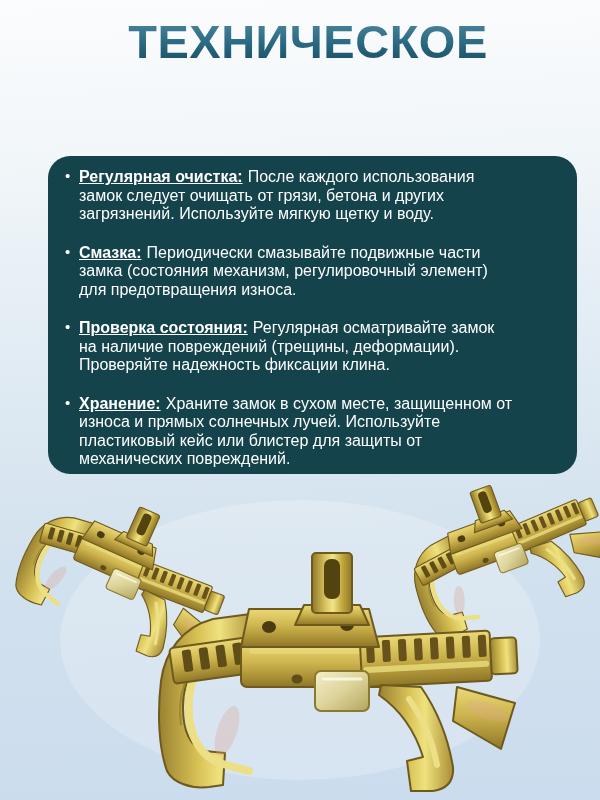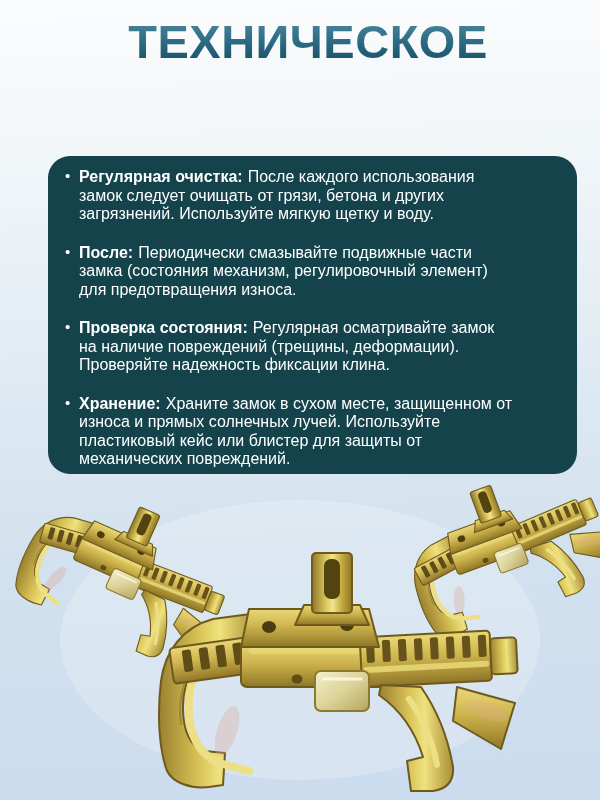--- a/index.html
+++ b/index.html
@@ -22,39 +22,39 @@
     box-sizing:border-box;background:#14434c;border-radius:22px;
     padding:12px 16px;overflow:hidden;
   }
   .card ul{list-style:none;margin:0;padding:0;width:452px;}
   .card li{
     position:relative;padding-left:15px;margin:0 0 20px 0;
     font-size:16px;line-height:18.5px;color:#ffffff;
   }
   .card li:last-child{margin-bottom:0;}
   .bullet{position:absolute;left:1px;top:-1px;font-size:15px;}
-  .item-label{font-weight:bold;margin-right:0.32em;}
+  .item-label{font-weight:bold;margin-right:0.32em;text-decoration:underline;}
   .clamps{position:absolute;left:0;top:440px;width:600px;height:360px;}
 </style>
 </head>
 <body>
 
 <div class="stage">
 
   <header class="title">
     <div>ТЕХНИЧЕСКОЕ</div>
   </header>
 
   <section class="card">
     <ul>
       <li>
         <span class="bullet">•</span><span class="item-label">Регулярная очистка:</span><span class="item-text">После каждого использования замок следует очищать от грязи, бетона и других загрязнений. Используйте мягкую щетку и воду.</span>
       </li>
       <li>
-        <span class="bullet">•</span><span class="item-label">После:</span><span class="item-text">Периодически смазывайте подвижные части замка (состояния механизм, регулировочный элемент) для предотвращения износа.</span>
+        <span class="bullet">•</span><span class="item-label">Смазка:</span><span class="item-text">Периодически смазывайте подвижные части замка (состояния механизм, регулировочный элемент) для предотвращения износа.</span>
       </li>
       <li>
         <span class="bullet">•</span><span class="item-label">Проверка состояния:</span><span class="item-text">Регулярная осматривайте замок на наличие повреждений (трещины, деформации). Проверяйте надежность фиксации клина.</span>
       </li>
       <li>
         <span class="bullet">•</span><span class="item-label">Хранение:</span><span class="item-text">Храните замок в сухом месте, защищенном от износа и прямых солнечных лучей. Используйте пластиковый кейс или блистер для защиты от механических повреждений.</span>
       </li>
     </ul>
   </section>
 

